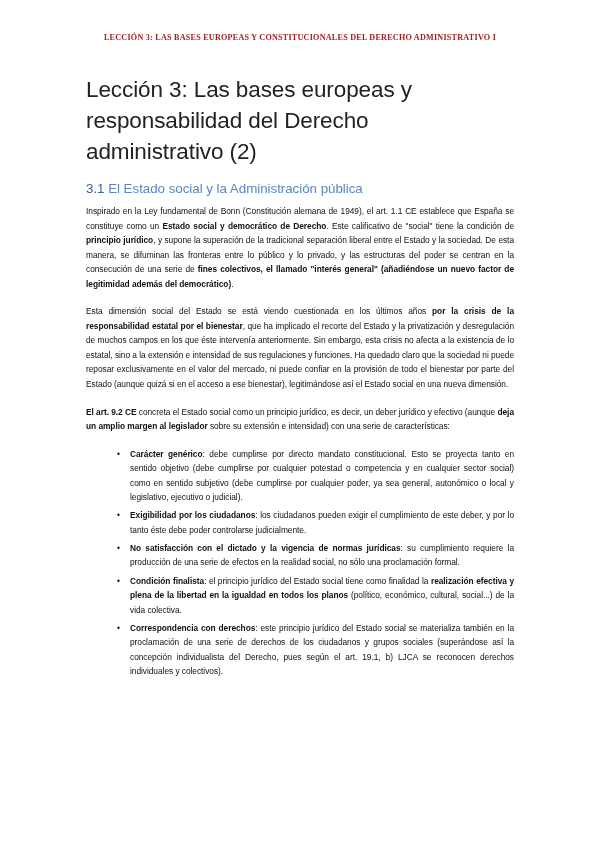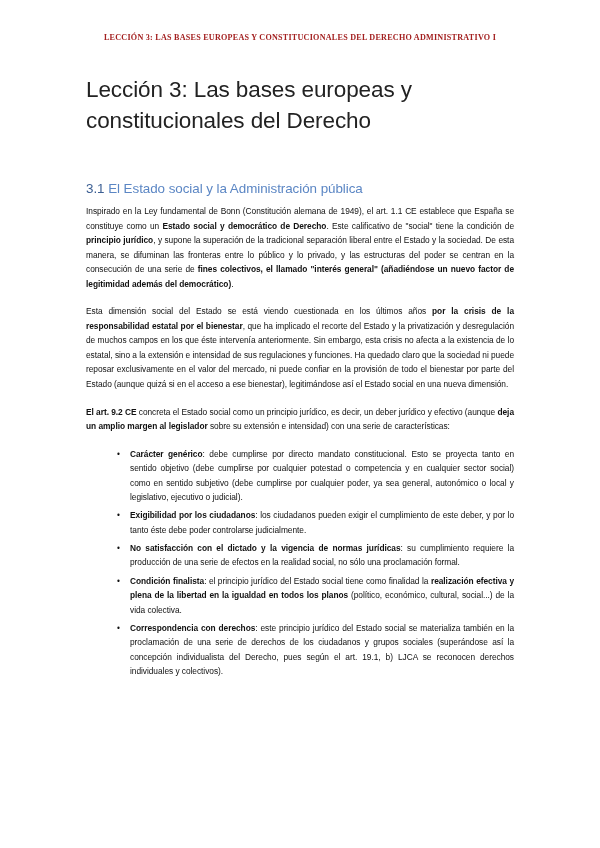--- a/index.html
+++ b/index.html
@@ -111,21 +111,22 @@
 </style>
 </head>
 <body>
 
 <div class="page">
 
   <div class="running-header">LECCIÓN 3:  LAS BASES EUROPEAS Y CONSTITUCIONALES DEL DERECHO ADMINISTRATIVO I</div>
 
   <div class="doc-title">
     <div>Lección 3: Las bases europeas y</div>
-    <div>constitucionales del Derecho</div>
+    <div>responsabilidad del Derecho</div>
+    <div>administrativo (2)</div>
   </div>
 
   <div class="content">
 
     <h2 class="sec"><span class="num">3.1</span> <span>El Estado social y la Administración pública</span></h2>
 
     <p class="body">Inspirado en la Ley fundamental de Bonn (Constitución alemana de 1949), el art. 1.1 CE establece que España se constituye como un <b>Estado social y democrático de Derecho</b>. Este calificativo de "social" tiene la condición de <b>principio jurídico</b>, y supone la superación de la tradicional separación liberal entre el Estado y la sociedad. De esta manera, se difuminan las fronteras entre lo público y lo privado, y las estructuras del poder se centran en la consecución de una serie de <b>fines colectivos, el llamado "interés general" (añadiéndose un nuevo factor de legitimidad además del democrático)</b>.</p>
 
     <p class="body">Esta dimensión social del Estado se está viendo cuestionada en los últimos años <b>por la crisis de la responsabilidad estatal por el bienestar</b>, que ha implicado el recorte del Estado y la privatización y desregulación de muchos campos en los que éste intervenía anteriormente. Sin embargo, esta crisis no afecta a la existencia de lo estatal, sino a la extensión e intensidad de sus regulaciones y funciones. Ha quedado claro que la sociedad ni puede reposar exclusivamente en el valor del mercado, ni puede confiar en la provisión de todo el bienestar por parte del Estado (aunque quizá si en el acceso a ese bienestar), legitimándose así el Estado social en una nueva dimensión.</p>
 

